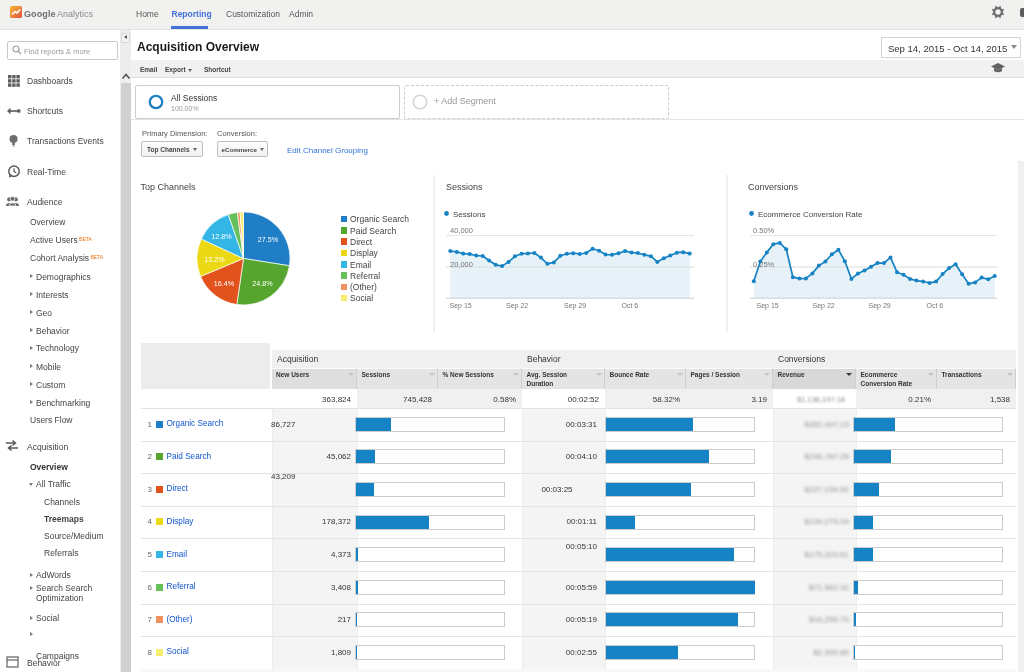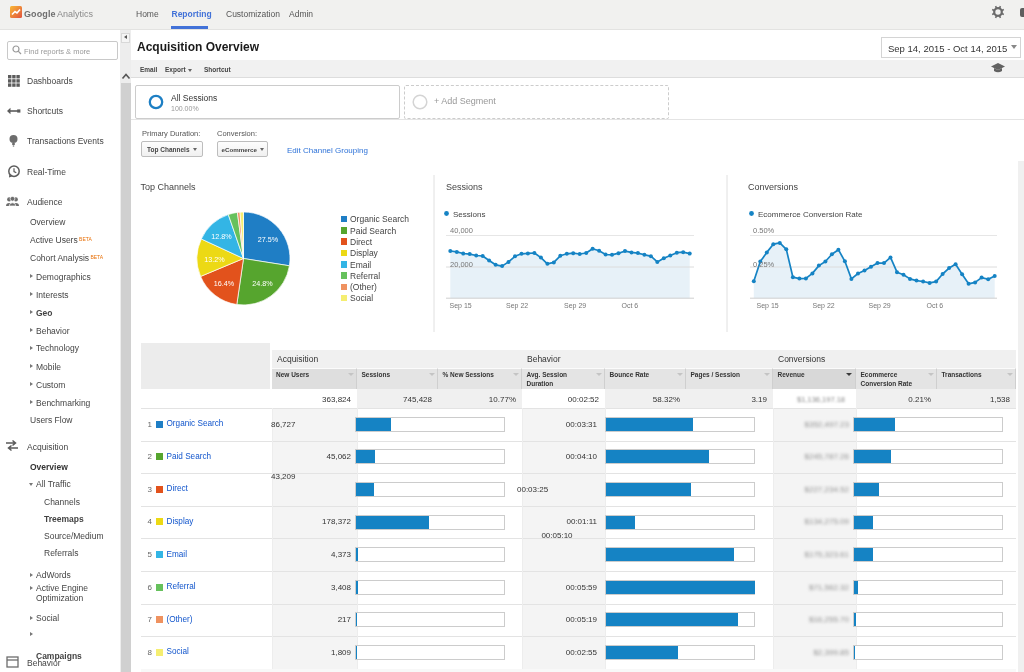--- a/index.html
+++ b/index.html
@@ -110,21 +110,21 @@
     <div class="t85" style="left:27px;top:166.6px;color:#444;font-weight:normal;white-space:nowrap">Real-Time</div>
     <div class="t85" style="left:27px;top:196.9px;color:#444;font-weight:normal;white-space:nowrap">Audience</div>
     <div class="t85" style="left:30px;top:217.3px;color:#444;font-weight:normal;white-space:nowrap">Overview</div>
     <div class="t85" style="left:30px;top:235.2px;color:#444;font-weight:normal;white-space:nowrap">Active Users<span style="font-size:5px;color:#e8710a;vertical-align:2px">&nbsp;BETA</span></div>
     <div class="t85" style="left:30px;top:253.0px;color:#444;font-weight:normal;white-space:nowrap">Cohort Analysis<span style="font-size:5px;color:#e8710a;vertical-align:2px">&nbsp;BETA</span></div>
     <div style="position:absolute;left:29.5px;top:274.0px;width:0;height:0;border-left:3.5px solid #777;border-top:2.8px solid transparent;border-bottom:2.8px solid transparent"></div>
     <div class="t85" style="left:36px;top:271.6px;color:#444;font-weight:normal;white-space:nowrap">Demographics</div>
     <div style="position:absolute;left:29.5px;top:292.2px;width:0;height:0;border-left:3.5px solid #777;border-top:2.8px solid transparent;border-bottom:2.8px solid transparent"></div>
     <div class="t85" style="left:36px;top:289.8px;color:#444;font-weight:normal;white-space:nowrap">Interests</div>
     <div style="position:absolute;left:29.5px;top:310.3px;width:0;height:0;border-left:3.5px solid #777;border-top:2.8px solid transparent;border-bottom:2.8px solid transparent"></div>
-    <div class="t85" style="left:36px;top:307.9px;color:#444;font-weight:bold;white-space:nowrap">Geo</div>
+    <div class="t85" style="left:36px;top:307.9px;color:#444;font-weight:normal;white-space:nowrap">Geo</div>
     <div style="position:absolute;left:29.5px;top:328.2px;width:0;height:0;border-left:3.5px solid #777;border-top:2.8px solid transparent;border-bottom:2.8px solid transparent"></div>
     <div class="t85" style="left:36px;top:325.8px;color:#444;font-weight:normal;white-space:nowrap">Behavior</div>
     <div style="position:absolute;left:29.5px;top:345.7px;width:0;height:0;border-left:3.5px solid #777;border-top:2.8px solid transparent;border-bottom:2.8px solid transparent"></div>
     <div class="t85" style="left:36px;top:343.3px;color:#444;font-weight:normal;white-space:nowrap">Technology</div>
     <div style="position:absolute;left:29.5px;top:363.9px;width:0;height:0;border-left:3.5px solid #777;border-top:2.8px solid transparent;border-bottom:2.8px solid transparent"></div>
     <div class="t85" style="left:36px;top:361.5px;color:#444;font-weight:normal;white-space:nowrap">Mobile</div>
     <div style="position:absolute;left:29.5px;top:382.0px;width:0;height:0;border-left:3.5px solid #777;border-top:2.8px solid transparent;border-bottom:2.8px solid transparent"></div>
     <div class="t85" style="left:36px;top:379.6px;color:#444;font-weight:normal;white-space:nowrap">Custom</div>
     <div style="position:absolute;left:29.5px;top:399.9px;width:0;height:0;border-left:3.5px solid #777;border-top:2.8px solid transparent;border-bottom:2.8px solid transparent"></div>
     <div class="t85" style="left:36px;top:397.5px;color:#444;font-weight:normal;white-space:nowrap">Benchmarking</div>
@@ -133,26 +133,26 @@
     <div class="t85" style="left:30px;top:461.5px;color:#333;font-weight:bold;white-space:nowrap">Overview</div>
     <div style="position:absolute;left:28.5px;top:483.4px;width:0;height:0;border-top:3.5px solid #777;border-left:2.8px solid transparent;border-right:2.8px solid transparent"></div>
     <div class="t85" style="left:36px;top:479.4px;color:#444;font-weight:normal;white-space:nowrap">All Traffic</div>
     <div class="t85" style="left:44px;top:497.2px;color:#444;font-weight:normal;white-space:nowrap">Channels</div>
     <div class="t85" style="left:44px;top:514.2px;color:#444;font-weight:bold;white-space:nowrap">Treemaps</div>
     <div class="t85" style="left:44px;top:531.2px;color:#444;font-weight:normal;white-space:nowrap">Source/Medium</div>
     <div class="t85" style="left:44px;top:547.8px;color:#444;font-weight:normal;white-space:nowrap">Referrals</div>
     <div style="position:absolute;left:29.5px;top:572.5px;width:0;height:0;border-left:3.5px solid #777;border-top:2.8px solid transparent;border-bottom:2.8px solid transparent"></div>
     <div class="t85" style="left:36px;top:570.1px;color:#444;font-weight:normal;white-space:nowrap">AdWords</div>
     <div style="position:absolute;left:29.5px;top:585.8px;width:0;height:0;border-left:3.5px solid #777;border-top:2.8px solid transparent;border-bottom:2.8px solid transparent"></div>
-    <div class="t85" style="left:36px;top:583.4px;color:#444;font-weight:normal;white-space:nowrap">Active Engine</div>
+    <div class="t85" style="left:36px;top:583.4px;color:#444;font-weight:normal;white-space:nowrap">Search Search</div>
     <div class="t85" style="left:36px;top:593.1px;color:#444;font-weight:normal;white-space:nowrap">Optimization</div>
     <div style="position:absolute;left:29.5px;top:615.8px;width:0;height:0;border-left:3.5px solid #777;border-top:2.8px solid transparent;border-bottom:2.8px solid transparent"></div>
     <div class="t85" style="left:36px;top:613.4px;color:#444;font-weight:normal;white-space:nowrap">Social</div>
     <div style="position:absolute;left:29.5px;top:632.0px;width:0;height:0;border-left:3.5px solid #777;border-top:2.8px solid transparent;border-bottom:2.8px solid transparent"></div>
-    <div class="t85" style="left:36px;top:651px;color:#444;font-weight:bold;white-space:nowrap">Campaigns</div>
+    <div class="t85" style="left:36px;top:651px;color:#444;font-weight:normal;white-space:nowrap">Campaigns</div>
     <div class="t85" style="left:27px;top:657.9px;color:#444;font-weight:normal;white-space:nowrap">Behavior</div>
 
 <div style="position:absolute;left:131px;top:30px;width:893px;height:30px;background:#fff"></div>
 <div style="position:absolute;left:137px;top:40px;font-size:12px;font-weight:bold;color:#1a1a1a;font-family:'Liberation Sans',sans-serif">Acquisition Overview</div>
 <div style="position:absolute;left:881px;top:36.5px;width:140px;height:21px;background:#fff;border:1px solid #d4d4d4;box-sizing:border-box"></div>
 <div style="position:absolute;left:888px;top:43px;font-size:9.5px;color:#333">Sep 14, 2015 - Oct 14, 2015</div>
 <div style="position:absolute;left:1011px;top:45px;width:0;height:0;border-top:4px solid #888;border-left:3.5px solid transparent;border-right:3.5px solid transparent"></div>
 
 <div style="position:absolute;left:131px;top:60px;width:893px;height:18px;background:#f1f1f1;border-bottom:1px solid #ddd;box-sizing:border-box"></div>
 <div class="t65" style="left:140px;top:65.8px;color:#444;font-weight:bold">Email</div>
@@ -171,21 +171,21 @@
     </svg>
 <div class="t85" style="left:171px;top:92.5px;color:#333">All Sessions</div>
 <div <div="" style="position:absolute;font-size:7px;left:171px;top:104.6px;color:#999">100.00%</div>
 <div style="position:absolute;left:404px;top:85px;width:265px;height:34px;background:#fff;border:1px dashed #ccc;border-radius:2px;box-sizing:border-box"></div>
 <svg style="position:absolute;left:412px;top:93.5px" width="16" height="16">
       <circle cx="8" cy="8" r="6.8" fill="none" stroke="#d4d4d4" stroke-width="1.5"></circle>
     </svg>
 <div class="t9" style="left:434px;top:96px;color:#999">+ Add Segment</div>
 
 <div style="position:absolute;left:131px;top:118.5px;width:893px;height:1px;background:#e4e4e4"></div>
-<div class="t75" style="left:142px;top:129px;color:#555">Primary Duration:</div>
+<div class="t75" style="left:142px;top:129px;color:#555">Primary Dimension:</div>
 <div class="t75" style="left:217px;top:129px;color:#555">Conversion:</div>
 <div style="position:absolute;left:141px;top:141px;width:62px;height:16px;background:linear-gradient(#fdfdfd,#f0f0f0);border:1px solid #bdbdbd;border-radius:2px;box-sizing:border-box"></div>
 <div style="position:absolute;font-size:6.5px;left:147px;top:145.6px;color:#444;font-weight:bold">Top Channels</div>
 <div style="position:absolute;left:192.5px;top:147.5px;width:0;height:0;border-top:3px solid #666;border-left:2.5px solid transparent;border-right:2.5px solid transparent"></div>
 <div style="position:absolute;left:217px;top:141px;width:50.5px;height:16px;background:linear-gradient(#fdfdfd,#f0f0f0);border:1px solid #bdbdbd;border-radius:2px;box-sizing:border-box"></div>
 <div style="position:absolute;font-size:6.2px;left:221.5px;top:145.8px;color:#444;font-weight:bold">eCommerce</div>
 <div style="position:absolute;left:259.5px;top:147.5px;width:0;height:0;border-top:3px solid #666;border-left:2.5px solid transparent;border-right:2.5px solid transparent"></div>
 <div class="t8" style="left:287px;top:146.3px;color:#2f73d8">Edit Channel Grouping</div>
 
 <div style="position:absolute;left:131px;top:161px;width:887px;height:180px;background:#fff"></div>
@@ -362,21 +362,21 @@
     <div class="t65" style="left:941.5px;top:371px;width:65px;color:#333;font-weight:bold;line-height:8.5px">Transactions</div>
     <div style="position:absolute;left:1007px;top:373px;width:0;height:0;border-top:3.5px solid #c4c4c4;border-left:3px solid transparent;border-right:3px solid transparent"></div>
 <div style="position:absolute;left:357px;top:388.5px;width:165px;height:19.5px;background:#f0f0f0"></div>
     <div style="position:absolute;left:605px;top:388.5px;width:168px;height:19.5px;background:#f0f0f0"></div>
     <div style="position:absolute;left:856px;top:388.5px;width:160px;height:19.5px;background:#f0f0f0"></div>
     <div style="position:absolute;left:271.5px;top:408px;width:85.5px;height:260.8px;background:#f4f4f4"></div>
     <div style="position:absolute;left:522px;top:408px;width:83px;height:260.8px;background:#f4f4f4"></div>
     <div style="position:absolute;left:773.5px;top:408px;width:82.5px;height:260.8px;background:#f4f4f4"></div>
     <div class="t8" style="left:271px;top:394.5px;width:80px;text-align:right;color:#333">363,824</div>
     <div class="t8" style="left:357px;top:394.5px;width:75px;text-align:right;color:#333">745,428</div>
-    <div class="t8" style="left:438px;top:394.5px;width:78px;text-align:right;color:#333">10.77%</div>
+    <div class="t8" style="left:438px;top:394.5px;width:78px;text-align:right;color:#333">0.58%</div>
     <div class="t8" style="left:522px;top:394.5px;width:77px;text-align:right;color:#333">00:02:52</div>
     <div class="t8" style="left:605px;top:394.5px;width:75px;text-align:right;color:#333">58.32%</div>
     <div class="t8" style="left:686px;top:394.5px;width:81px;text-align:right;color:#333">3.19</div>
     <div class="t8" style="left:856px;top:394.5px;width:75px;text-align:right;color:#333">0.21%</div>
     <div class="t8" style="left:937px;top:394.5px;width:73px;text-align:right;color:#333">1,538</div>
     <div class="t75" style="left:769px;top:394.5px;width:76px;text-align:right;color:#8a8a8a;filter:blur(1.3px)">$1,136,197.18</div>
 <div style="position:absolute;left:141px;top:408.0px;width:875px;height:1px;background:#e3e3e3"></div>
     <div style="position:absolute;left:141px;top:440.6px;width:875px;height:1px;background:#e3e3e3"></div>
     <div style="position:absolute;left:141px;top:473.2px;width:875px;height:1px;background:#e3e3e3"></div>
     <div style="position:absolute;left:141px;top:505.8px;width:875px;height:1px;background:#e3e3e3"></div>
@@ -414,21 +414,21 @@
     <div style="position:absolute;left:605.9px;top:450.4px;width:103.1px;height:13px;background:#1583c4"></div>
     <div class="t8" style="left:769px;top:452.1px;width:80px;text-align:right;color:#8f8f8f;filter:blur(1.7px)">$245,787.26</div>
     <div style="position:absolute;left:853.0px;top:449.4px;width:150px;height:15px;background:#fff;border:1px solid #ccc;box-sizing:border-box"></div>
     <div style="position:absolute;left:854.0px;top:450.4px;width:37.1px;height:13px;background:#1583c4"></div>
     <div class="t8" style="left:141px;top:484.8px;width:11px;text-align:right;color:#666">3</div>
     <div style="position:absolute;left:156px;top:485.8px;width:7px;height:7px;background:#e2521c"></div>
     <div class="t82" style="left:166.5px;top:484.3px;color:#1155cc;white-space:nowrap">Direct</div>
     <div class="t8" style="left:271px;top:472px;width:80px;color:#333">43,209</div>
     <div style="position:absolute;left:355.3px;top:482.0px;width:150px;height:15px;background:#fff;border:1px solid #ccc;box-sizing:border-box"></div>
     <div style="position:absolute;left:356.3px;top:483.0px;width:17.3px;height:13px;background:#1583c4"></div>
-    <div class="t8" style="left:517px;top:484.8px;width:80px;text-align:left;color:#333">00:03:25</div>
+    <div class="t8" style="left:517px;top:484.8px;width:80px;text-align:center;color:#333">00:03:25</div>
     <div style="position:absolute;left:604.9px;top:482.0px;width:150px;height:15px;background:#fff;border:1px solid #ccc;box-sizing:border-box"></div>
     <div style="position:absolute;left:605.9px;top:483.0px;width:85.1px;height:13px;background:#1583c4"></div>
     <div class="t8" style="left:769px;top:484.7px;width:80px;text-align:right;color:#8f8f8f;filter:blur(1.7px)">$227,234.52</div>
     <div style="position:absolute;left:853.0px;top:482.0px;width:150px;height:15px;background:#fff;border:1px solid #ccc;box-sizing:border-box"></div>
     <div style="position:absolute;left:854.0px;top:483.0px;width:24.5px;height:13px;background:#1583c4"></div>
     <div class="t8" style="left:141px;top:517.4px;width:11px;text-align:right;color:#666">4</div>
     <div style="position:absolute;left:156px;top:518.4px;width:7px;height:7px;background:#ecd915"></div>
     <div class="t82" style="left:166.5px;top:516.9px;color:#1155cc;white-space:nowrap">Display</div>
     <div class="t8" style="left:271px;top:517.4px;width:80px;text-align:right;color:#333">178,372</div>
     <div style="position:absolute;left:355.3px;top:514.6px;width:150px;height:15px;background:#fff;border:1px solid #ccc;box-sizing:border-box"></div>
@@ -438,21 +438,21 @@
     <div style="position:absolute;left:605.9px;top:515.6px;width:28.8px;height:13px;background:#1583c4"></div>
     <div class="t8" style="left:769px;top:517.3px;width:80px;text-align:right;color:#8f8f8f;filter:blur(1.7px)">$134,275.09</div>
     <div style="position:absolute;left:853.0px;top:514.6px;width:150px;height:15px;background:#fff;border:1px solid #ccc;box-sizing:border-box"></div>
     <div style="position:absolute;left:854.0px;top:515.6px;width:19.0px;height:13px;background:#1583c4"></div>
     <div class="t8" style="left:141px;top:550.0px;width:11px;text-align:right;color:#666">5</div>
     <div style="position:absolute;left:156px;top:551.0px;width:7px;height:7px;background:#33b5e5"></div>
     <div class="t82" style="left:166.5px;top:549.5px;color:#1155cc;white-space:nowrap">Email</div>
     <div class="t8" style="left:271px;top:550.0px;width:80px;text-align:right;color:#333">4,373</div>
     <div style="position:absolute;left:355.3px;top:547.2px;width:150px;height:15px;background:#fff;border:1px solid #ccc;box-sizing:border-box"></div>
     <div style="position:absolute;left:356.3px;top:548.2px;width:2.0px;height:13px;background:#1583c4"></div>
-    <div class="t8" style="left:517px;top:531px;width:80px;text-align:center;color:#333">00:05:10</div>
+    <div class="t8" style="left:517px;top:542px;width:80px;text-align:right;color:#333">00:05:10</div>
     <div style="position:absolute;left:604.9px;top:547.2px;width:150px;height:15px;background:#fff;border:1px solid #ccc;box-sizing:border-box"></div>
     <div style="position:absolute;left:605.9px;top:548.2px;width:128.0px;height:13px;background:#1583c4"></div>
     <div class="t8" style="left:769px;top:549.9px;width:80px;text-align:right;color:#8f8f8f;filter:blur(1.7px)">$175,323.61</div>
     <div style="position:absolute;left:853.0px;top:547.2px;width:150px;height:15px;background:#fff;border:1px solid #ccc;box-sizing:border-box"></div>
     <div style="position:absolute;left:854.0px;top:548.2px;width:19.0px;height:13px;background:#1583c4"></div>
     <div class="t8" style="left:141px;top:582.6px;width:11px;text-align:right;color:#666">6</div>
     <div style="position:absolute;left:156px;top:583.6px;width:7px;height:7px;background:#66c15c"></div>
     <div class="t82" style="left:166.5px;top:582.1px;color:#1155cc;white-space:nowrap">Referral</div>
     <div class="t8" style="left:271px;top:582.6px;width:80px;text-align:right;color:#333">3,408</div>
     <div style="position:absolute;left:355.3px;top:579.8px;width:150px;height:15px;background:#fff;border:1px solid #ccc;box-sizing:border-box"></div>

